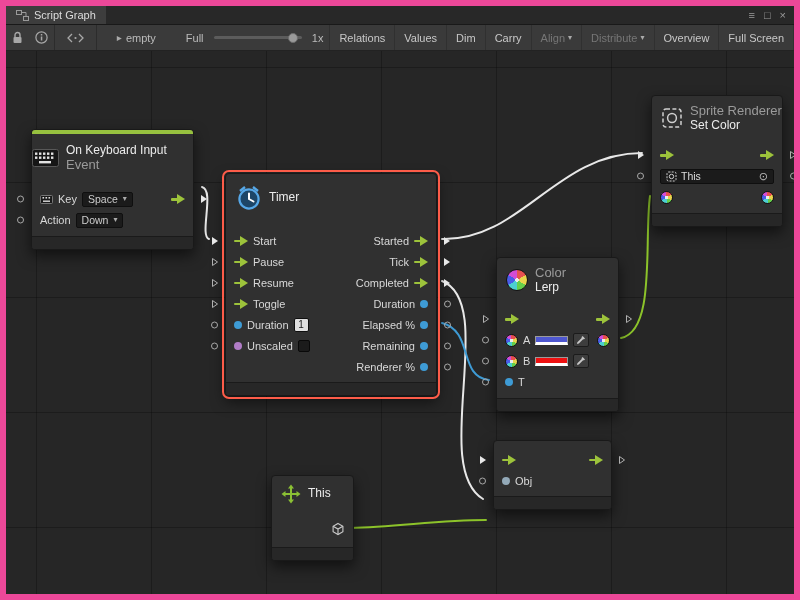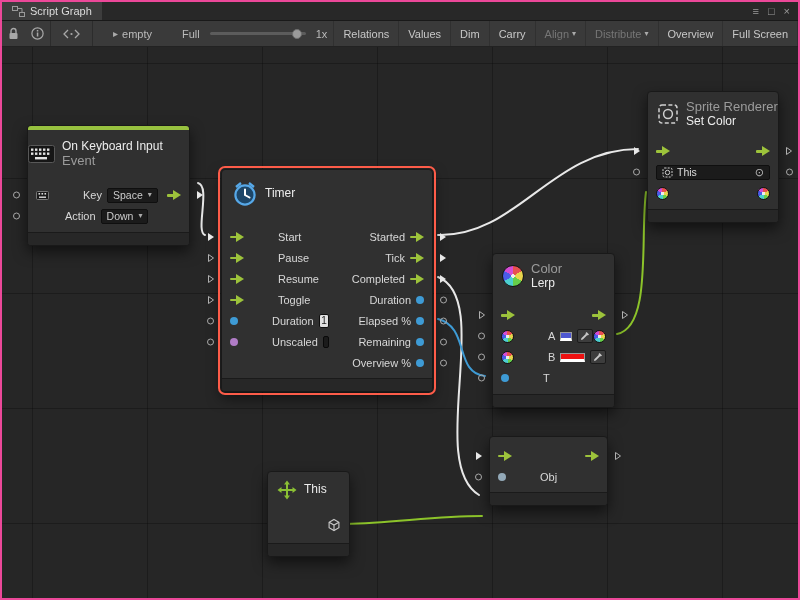--- a/index.html
+++ b/index.html
@@ -2,21 +2,21 @@
 <html><head>
 <meta charset="utf-8">
 <style>
   * { box-sizing: border-box; }
   html,body { margin:0; padding:0; }
   body {
     width:800px; height:600px; overflow:hidden;
     background:#1e1e1e; font-family:"Liberation Sans", sans-serif;
     -webkit-user-select:none; user-select:none;
   }
-  .window { width:800px; height:600px; border:2px solid #ec4899; display:flex; flex-direction:column; background:#c4b5fd; }
+  .window { width:800px; height:600px; border:6px solid #ec4899; display:flex; flex-direction:column; background:#c4b5fd; }
 
   
   .tabbar { height:19px; background:#282828; display:flex; align-items:stretch; border-bottom:1px solid #191919; }
   .tab { display:flex; align-items:center; gap:5px; padding:0 10px; background:#3d3d3d; color:#dcdcdc; font-size:11px; white-space:nowrap; }
   .win-controls { margin-left:auto; display:flex; align-items:center; gap:9px; padding:0 8px; color:#9c9c9c; font-size:11px; }
   .win-controls span { cursor:default; line-height:1; }
 
   
   .toolbar { height:26px; background:#3a3a3a; border-bottom:1px solid #222; display:flex; align-items:center; font-size:11px; color:#c8c8c8; }
   .tb-icon { padding:0 6px; display:flex; align-items:center; height:100%; }
@@ -50,21 +50,21 @@
   .accent { height:4px; background:#97c13f; border-radius:3px 3px 0 0; }
   .nheader { display:flex; align-items:center; gap:7px; padding:8px 9px 5px 9px; }
   .ntitle { font-size:12px; color:#ececec; white-space:nowrap; line-height:1.15; }
   .ncat { font-size:13px; color:#9b9b9b; white-space:nowrap; line-height:1.15; }
   .hcol { display:flex; flex-direction:column; }
   .nfooter { height:13px; background:#272727; border-top:1px solid #1a1a1a; border-radius:0 0 3px 3px; margin-top:5px; }
   .rows { position:relative; }
   .trow { display:flex; align-items:center; height:21px; padding:0 8px; position:relative; font-size:11px; }
   .pl { display:flex; align-items:center; gap:5px; min-width:0; }
   .pr { display:flex; align-items:center; gap:5px; margin-left:auto; }
-  .plabel { white-space:nowrap; color:#d8d8d8;margin-left:29px; }
+  .plabel { white-space:nowrap; color:#d8d8d8; }
 
   
   .fa { display:inline-block; position:relative; width:14px; height:10px; flex:none; }
   .fa::before { content:""; position:absolute; left:0; top:4px; width:7px; height:2.5px; background:#9dc33b; border-radius:1px; }
   .fa::after { content:""; position:absolute; right:0; top:0; border-top:5px solid transparent; border-bottom:5px solid transparent; border-left:8px solid #9dc33b; }
 
   .dot { width:8px; height:8px; border-radius:50%; flex:none; }
   .dot.blue { background:#3e9bd5; }
   .dot.purple { background:#b07cc6; }
   .dot.gray { background:#93a9b8; }
@@ -368,21 +368,21 @@
           <span class="pr">
               <span class="plabel">Remaining</span>
               <span class="dot blue"></span>
             </span>
           <span class="ext r">
               <span class="ext-circle"></span>
             </span>
         </div>
         <div class="trow">
           <span class="pr">
-              <span class="plabel">Overview %</span>
+              <span class="plabel">Renderer %</span>
               <span class="dot blue"></span>
             </span>
           <span class="ext r">
               <span class="ext-circle"></span>
             </span>
         </div>
       </div>
       <div class="nfooter"></div>
     </div>
 

